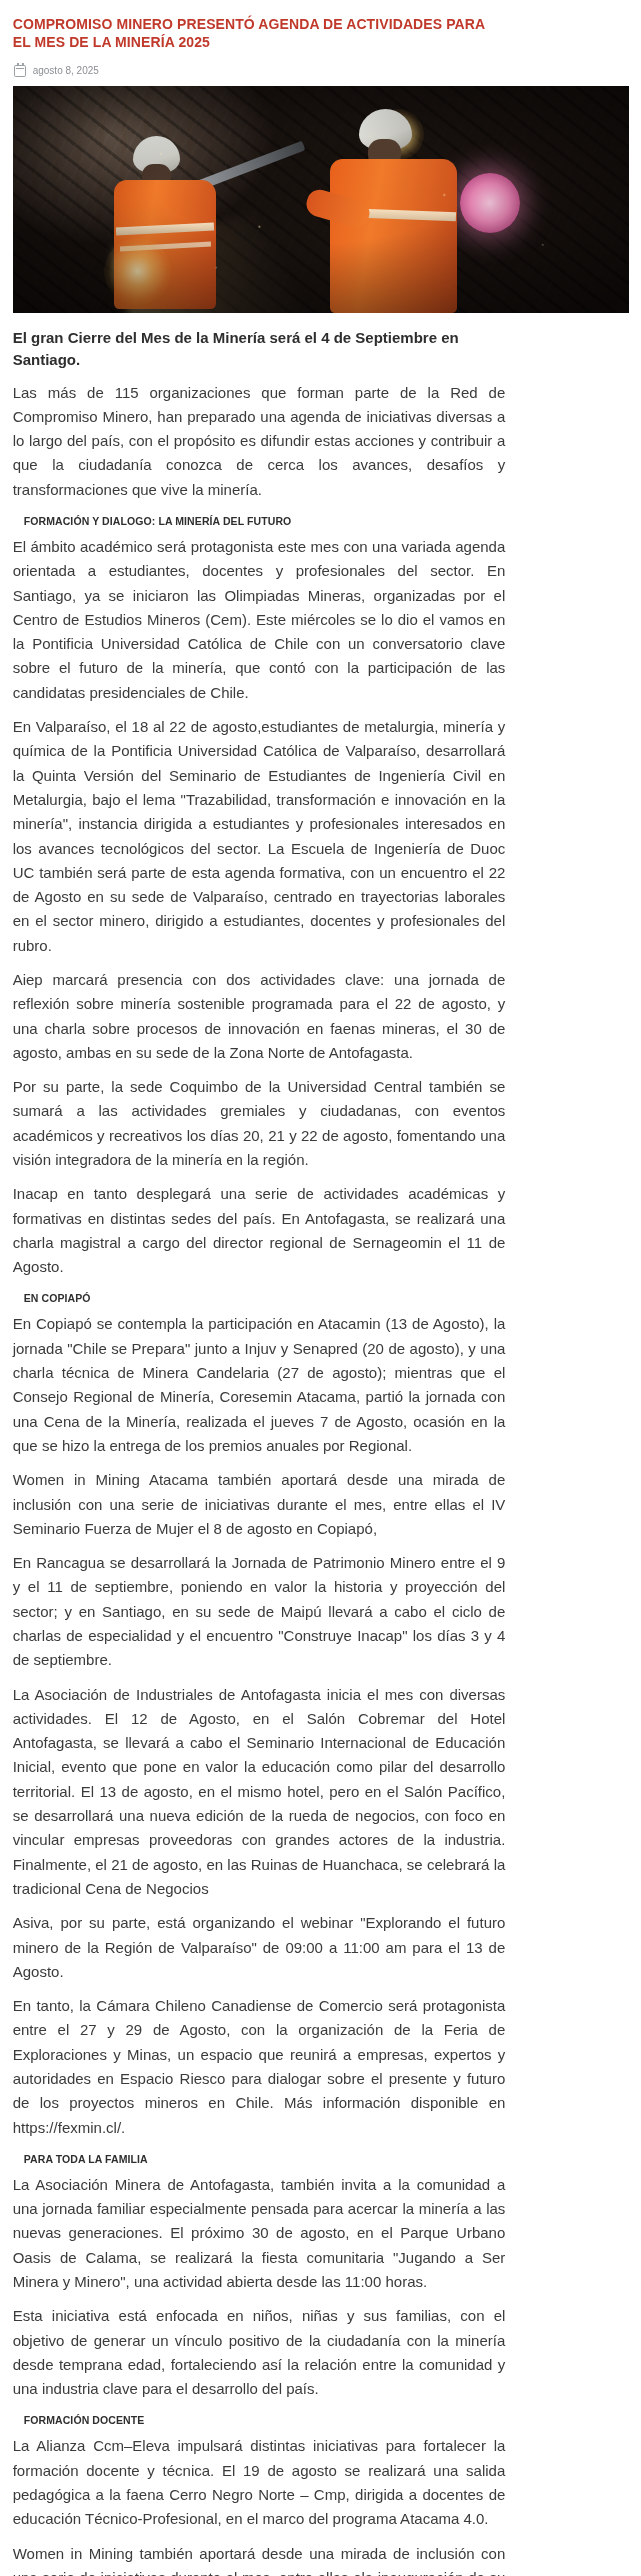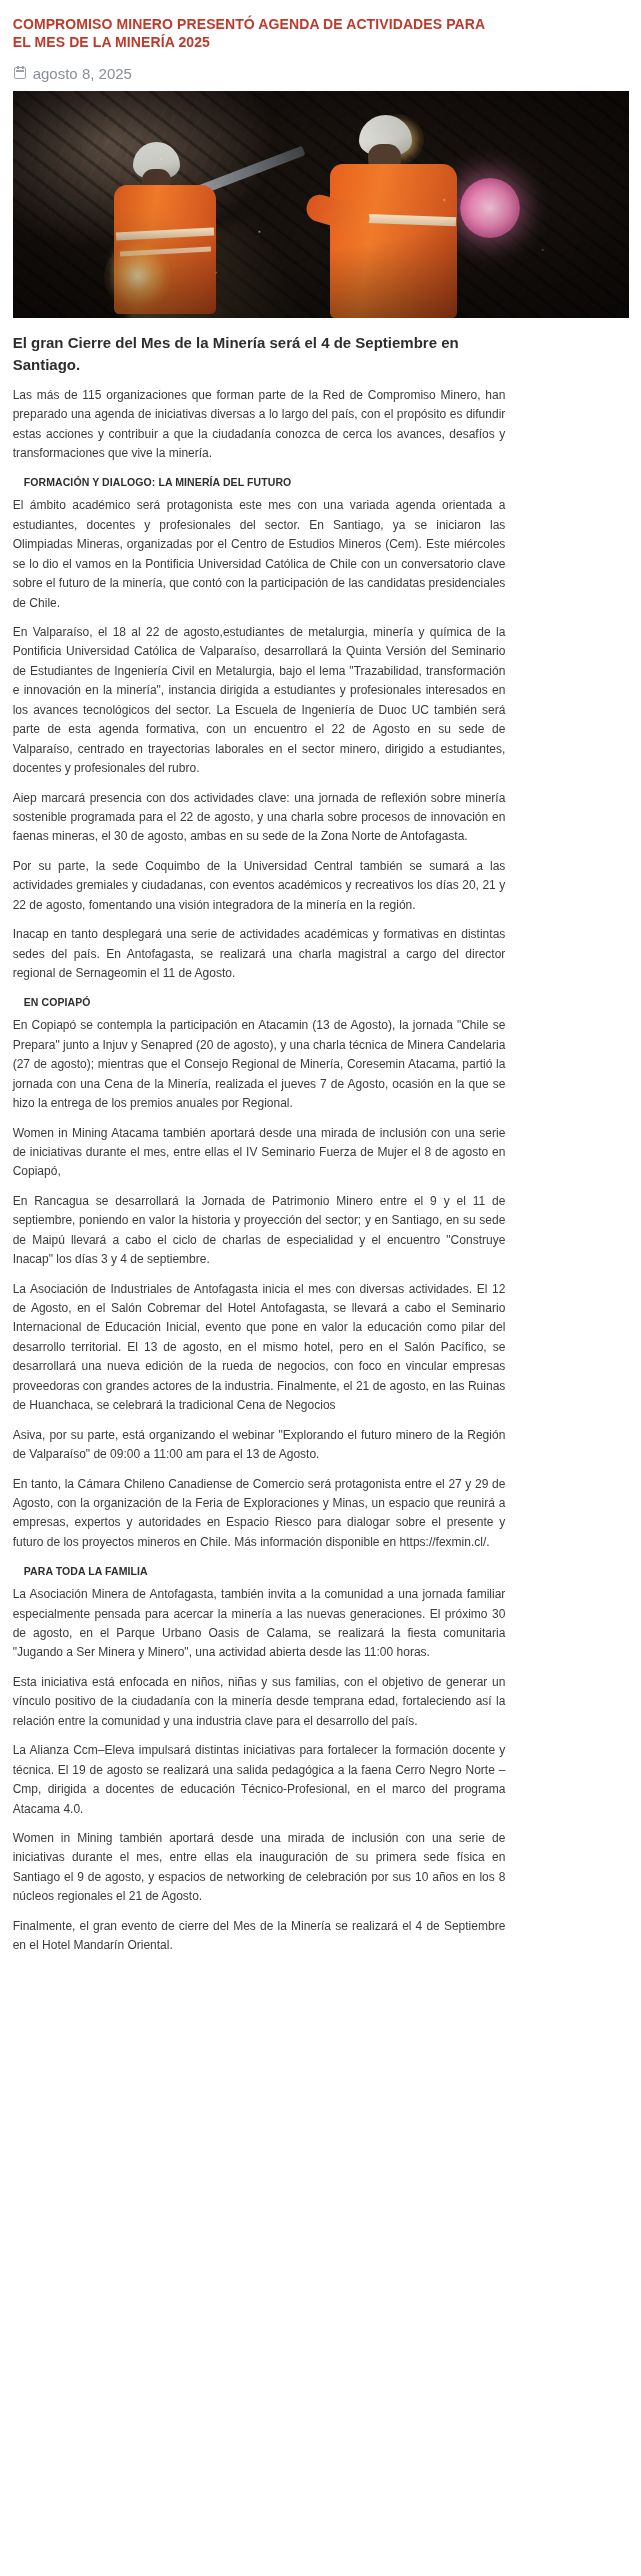--- a/index.html
+++ b/index.html
@@ -49,21 +49,21 @@
   }
   .cal-icon::after {
     content: "";
     position: absolute;
     top: -2.4px; left: 2px;
     width: 1.3px; height: 2.7px;
     background: #9aa0a6;
     box-shadow: 4.9px 0 0 0 #9aa0a6;
   }
   .meta-date {
-    font-size: 15px;
+    font-size: 10px;
     color: #8a8f94;
   }
   .hero {
     width: 616px;
     height: 227px;
     margin: 1.8px 0 14.5px 0;
     position: relative;
     overflow: hidden;
     background: #120d0b;
   }
@@ -172,21 +172,21 @@
       radial-gradient(circle 1.5px at 86% 70%, rgba(255,235,190,0.45) 0%, rgba(255,235,190,0) 100%);
   }
   .lead {
     font-size: 15px;
     font-weight: bold;
     color: #2e2e2e;
     margin: 0 0 10px 0;
     line-height: 1.45;
   }
   p.body-text {
-    font-size: 12px;
+    font-size: 15px;
     line-height: 1.62;
     color: #3b3b3b;
     text-align: justify;
     margin: 0 0 10px 0;
   }
   h2.section-head {
     font-size: 10.5px;
     font-weight: bold;
     color: #2e2e2e;
     text-transform: uppercase;
@@ -250,19 +250,20 @@
       <h2 class="section-head">EN COPIAPÓ</h2>
       <p class="body-text">En Copiapó se contempla la participación en Atacamin (13 de Agosto), la jornada "Chile se Prepara" junto a Injuv y Senapred (20 de agosto), y una charla técnica de Minera Candelaria (27 de agosto); mientras que el Consejo Regional de Minería, Coresemin Atacama, partió la jornada con una Cena de la Minería, realizada el jueves 7 de Agosto, ocasión en la que se hizo la entrega de los premios anuales por Regional.</p>
       <p class="body-text">Women in Mining Atacama también aportará desde una mirada de inclusión con una serie de iniciativas durante el mes, entre ellas el IV Seminario Fuerza de Mujer el 8 de agosto en Copiapó,</p>
       <p class="body-text">En Rancagua se desarrollará la Jornada de Patrimonio Minero entre el 9 y el 11 de septiembre, poniendo en valor la historia y proyección del sector; y en Santiago, en su sede de Maipú llevará a cabo el ciclo de charlas de especialidad y el encuentro "Construye Inacap" los días 3 y 4 de septiembre.</p>
       <p class="body-text">La Asociación de Industriales de Antofagasta inicia el mes con diversas actividades. El 12 de Agosto, en el Salón Cobremar del Hotel Antofagasta, se llevará a cabo el Seminario Internacional de Educación Inicial, evento que pone en valor la educación como pilar del desarrollo territorial.  El 13 de agosto, en el mismo hotel, pero en el Salón Pacífico, se desarrollará una nueva edición de la rueda de negocios, con foco en vincular empresas proveedoras con grandes actores de la industria. Finalmente, el 21 de agosto, en las Ruinas de Huanchaca, se celebrará la tradicional Cena de Negocios</p>
       <p class="body-text">Asiva, por su parte, está organizando el webinar "Explorando el futuro minero de la Región de Valparaíso" de 09:00 a 11:00 am para el 13 de Agosto.</p>
       <p class="body-text">En tanto, la Cámara Chileno Canadiense de Comercio será protagonista entre el 27 y 29 de Agosto, con la organización de la Feria de Exploraciones y Minas, un espacio que reunirá a empresas, expertos y autoridades en Espacio Riesco para dialogar sobre el presente y futuro de los proyectos mineros en Chile. Más información disponible en https://fexmin.cl/.</p>
       <h2 class="section-head">PARA TODA LA FAMILIA</h2>
       <p class="body-text">La Asociación Minera de Antofagasta, también invita a la comunidad a una jornada familiar especialmente pensada para acercar la minería a las nuevas generaciones. El próximo 30 de agosto, en el Parque Urbano Oasis de Calama, se realizará la fiesta comunitaria "Jugando a Ser Minera y Minero", una actividad abierta desde las 11:00 horas.</p>
       <p class="body-text">Esta iniciativa está enfocada en niños, niñas y sus familias, con el objetivo de generar un vínculo positivo de la ciudadanía con la minería desde temprana edad, fortaleciendo así la relación entre la comunidad y una industria clave para el desarrollo del país.</p>
+      <h2 class="section-head">FORMACIÓN DOCENTE</h2>
       <p class="body-text">La Alianza Ccm–Eleva impulsará distintas iniciativas para fortalecer la formación docente y técnica. El 19 de agosto se realizará una salida pedagógica a la faena Cerro Negro Norte – Cmp, dirigida a docentes de educación Técnico-Profesional, en el marco del programa Atacama 4.0.</p>
       <p class="body-text">Women in Mining también aportará desde una mirada de inclusión con una serie de iniciativas durante el mes, entre ellas ela inauguración de su primera sede física en Santiago el 9 de agosto, y espacios de networking de celebración por sus 10 años en los 8 núcleos regionales el 21 de Agosto.</p>
       <p class="body-text">Finalmente, el gran evento de cierre del Mes de la Minería se realizará el 4 de Septiembre en el Hotel Mandarín Oriental.</p>
     </div>
 
 </div>
 
 
 </body></html>

